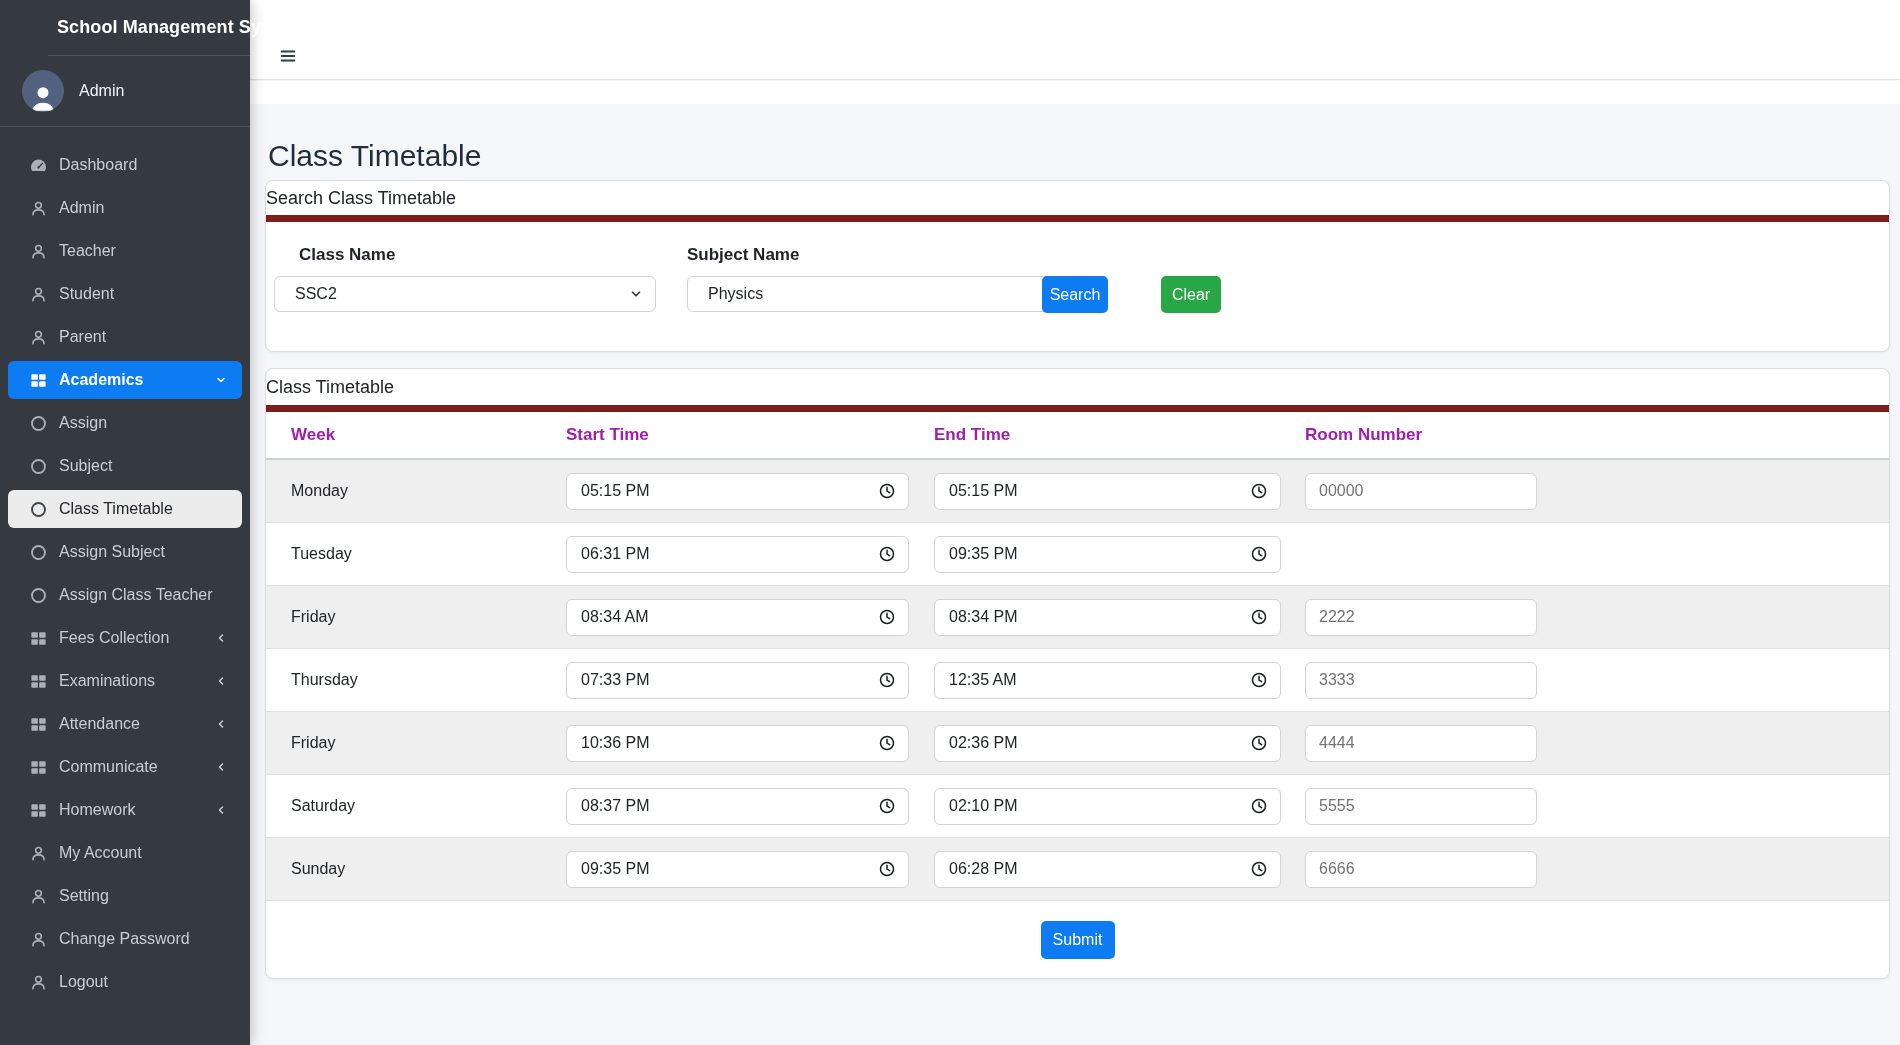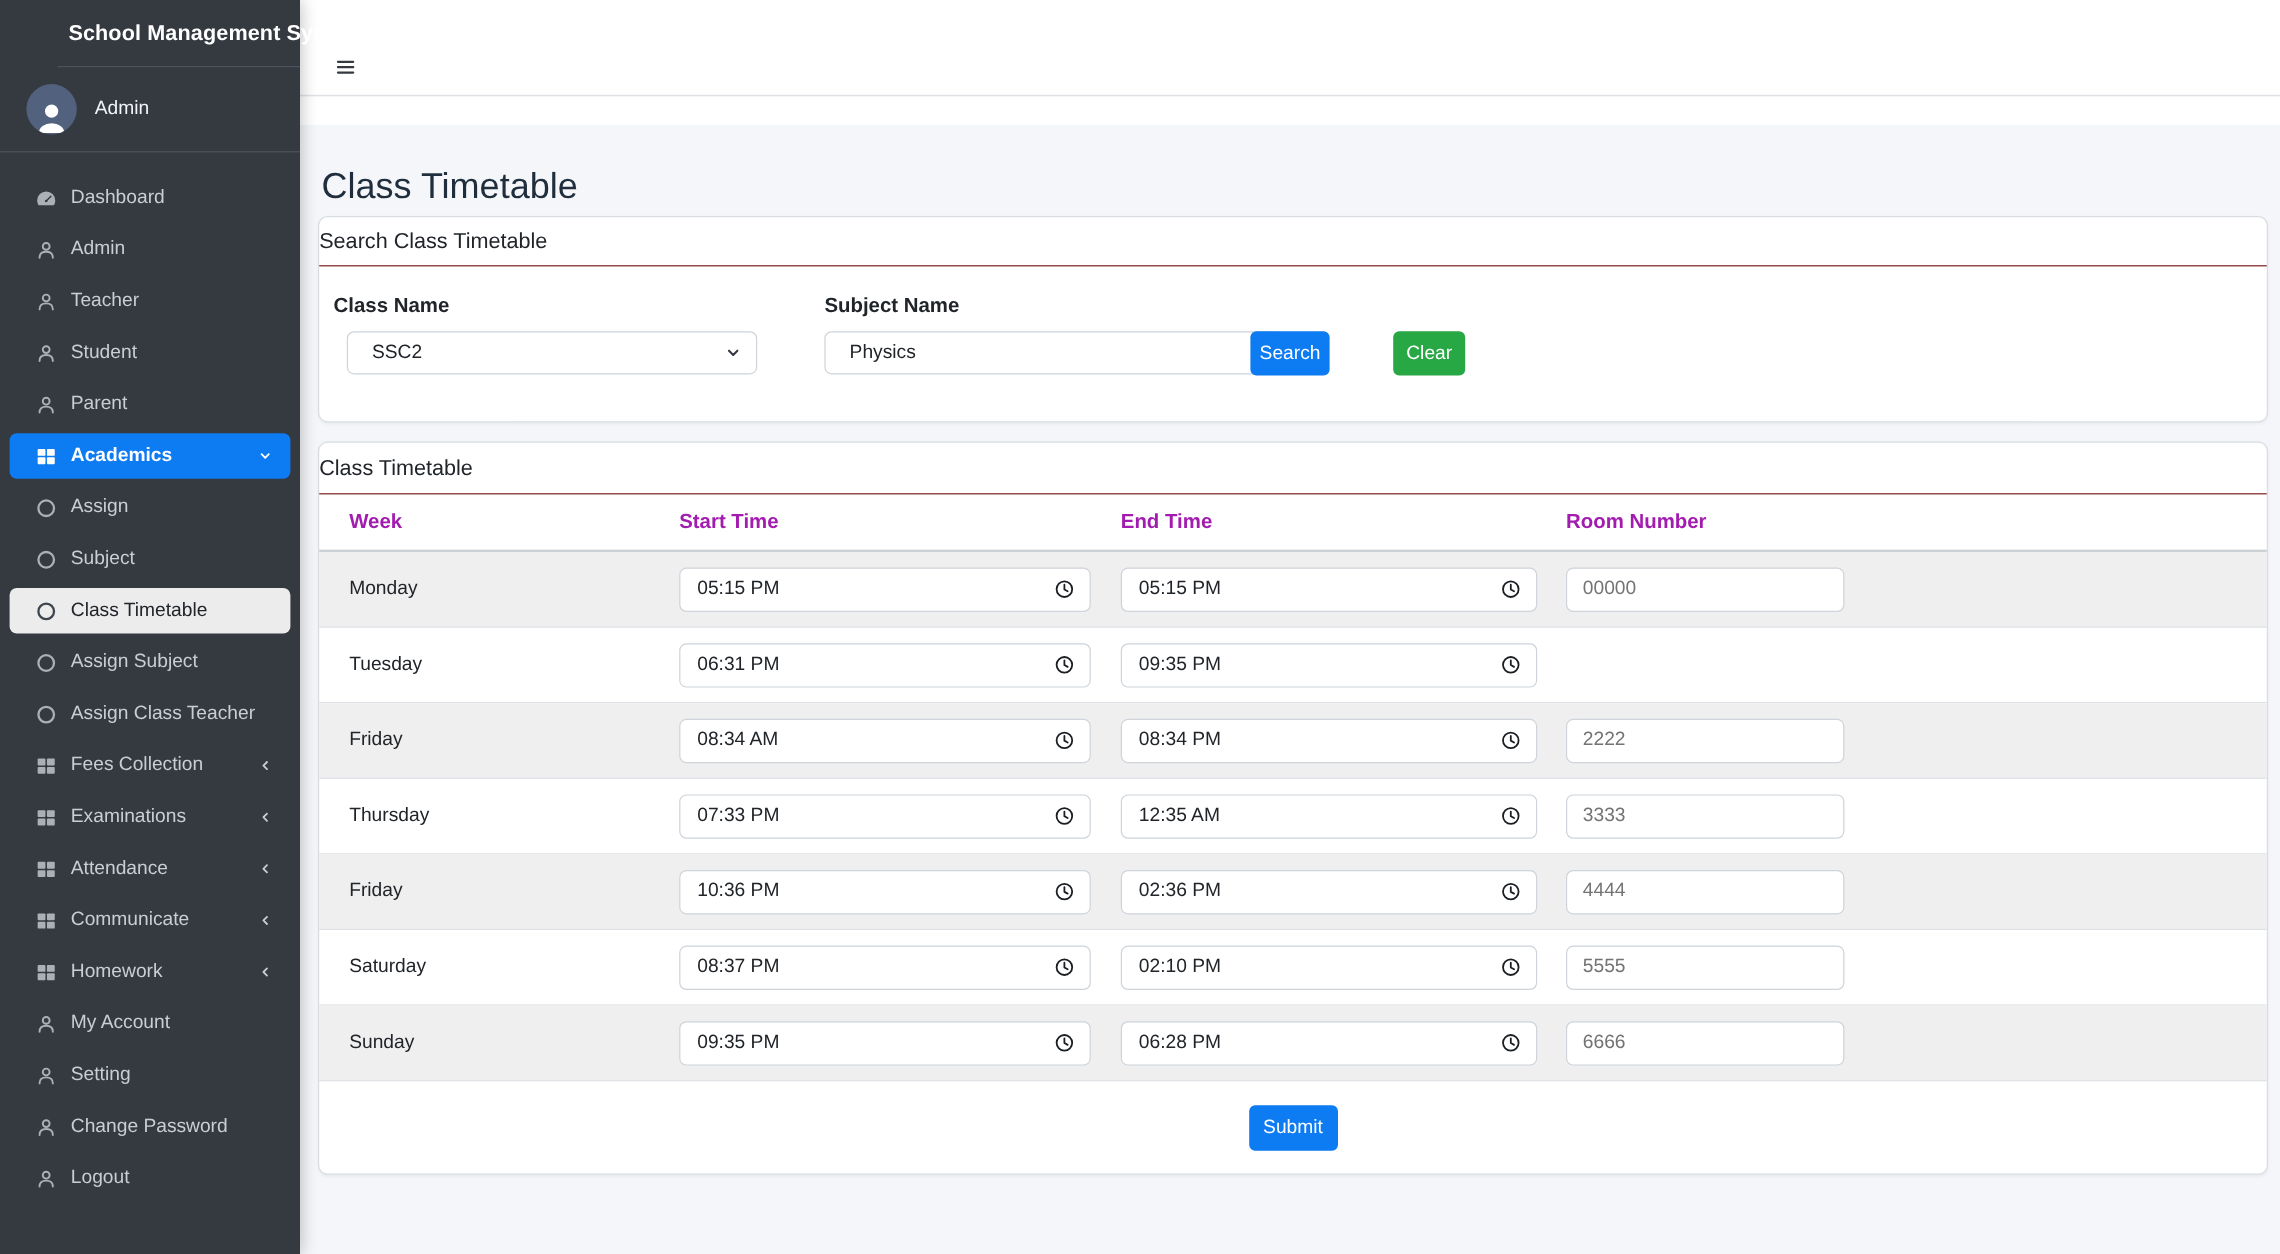--- a/index.html
+++ b/index.html
@@ -39,29 +39,29 @@
   .nav-item.selected { background:#ececec; color:#212529; }
   .nav-item.selected .ico { color:#3f454c; }
 
   
   .page-title { position:absolute; left:268px; top:139px; font-size:30px;
                 font-weight:400; color:#1f2d3d; }
 
   .card { position:absolute; background:#fff; border:1px solid #d9dde1;
           border-radius:8px; box-shadow:0 1px 3px rgba(0,0,0,.05); }
   .card-header { height:41px; display:flex; align-items:center; 
-                 font-size:18px; color:#212529; border-bottom:1px solid #7f1d1d; }
+                 font-size:18px; color:#212529; border-bottom:7px solid #7f1d1d; }
 
   .card1 { left:265px; top:180px; width:1625px; height:172px; }
   .flabel { position:absolute; top:64px; font-size:17px; font-weight:700; color:#212529; }
-  .l1 { left:12px; } .l2 { left:421px; }
+  .l1 { left:33px; } .l2 { left:421px; }
   .select { position:absolute; top:95px; height:36px; background:#fff;
             border:1px solid #ced4da; border-radius:6px; display:flex; align-items:center;
             padding-left:20px; font-size:16px; color:#212529; cursor:pointer; }
-  .select1 { left:23px; width:342px; } .select2 { left:421px; width:383px; }
+  .select1 { left:8px; width:382px; } .select2 { left:421px; width:383px; }
   .select .schev { margin-left:auto; margin-right:12px; width:14px; height:14px; color:#343a40; }
 
   .btn { border:none; border-radius:5px; font-size:16px; color:#fff;
          font-family:"Liberation Sans", sans-serif; cursor:pointer; }
   .btn-search { position:absolute; left:776px; top:95px; width:66px; height:37px; background:#0d7bf2; }
   .btn-clear  { position:absolute; left:895px; top:95px; width:60px; height:37px; background:#28a745; }
 
   .card2 { left:265px; top:368px; width:1625px; height:611px; }
   .card2 .card-header { height:43px; }
   .grid-cols { display:grid; grid-template-columns:275px 368px 371px 1fr;

